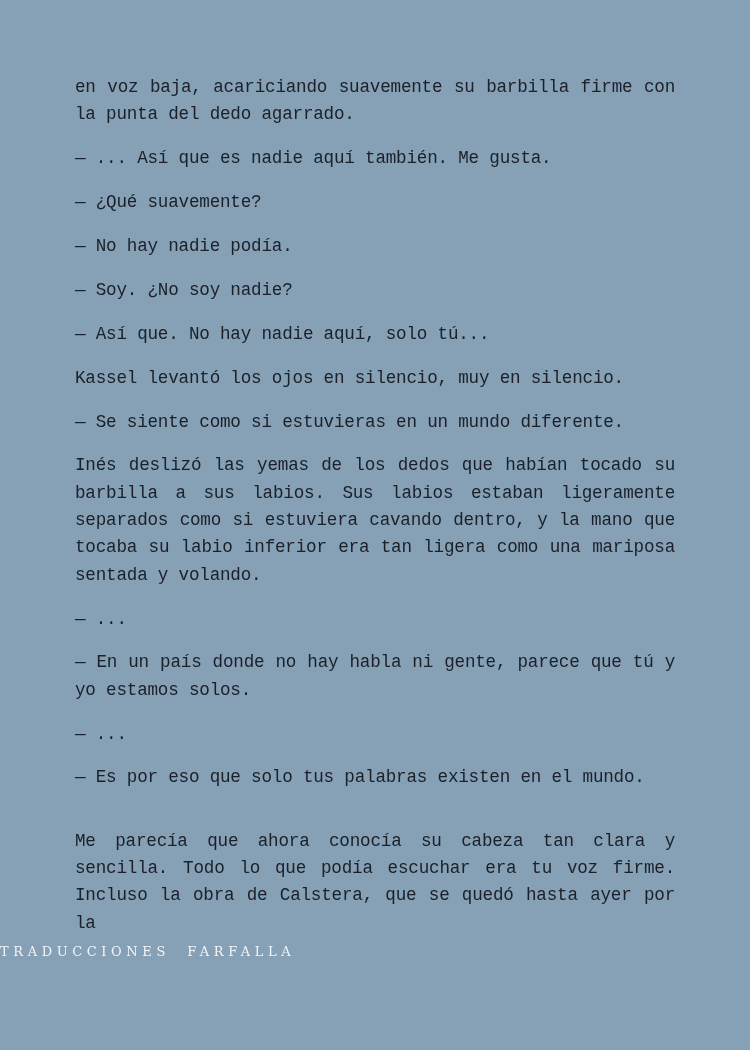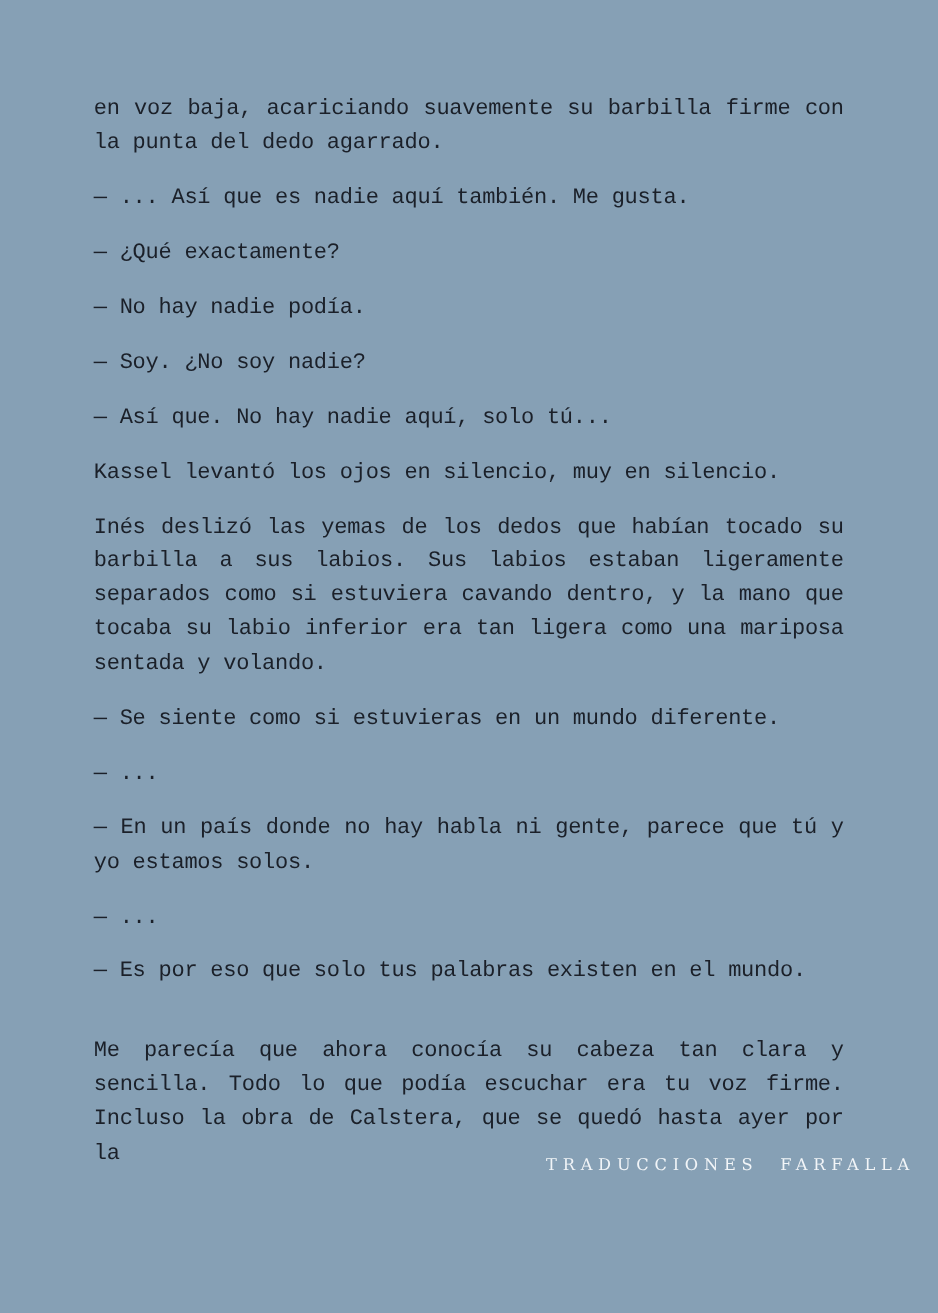--- a/index.html
+++ b/index.html
@@ -31,41 +31,41 @@
     }
     .page-text p.last {
       text-align-last: justify;
       margin-bottom: 0;
       margin-top: 36px;
     }
     .footer {
       position: absolute;
       left: 0;
       width: 732px;
-      top: 925px;
-      text-align: right;
+      top: 944px;
+      text-align: left;
       font-family: "DejaVu Serif", serif;
       font-size: 13px;
       letter-spacing: 4.6px;
       color: #f2f5f8;
     }
   </style>
 </head>
 <body>
 
 <div class="page-text">
   <p>en voz baja, acariciando suavemente su barbilla firme con la punta del dedo agarrado.</p>
   <p>— ... Así que es nadie aquí también. Me gusta.</p>
-  <p>— ¿Qué exactamente?</p>
+  <p>— ¿Qué suavemente?</p>
   <p>— No hay nadie podía.</p>
   <p>— Soy. ¿No soy nadie?</p>
   <p>— Así que. No hay nadie aquí, solo tú...</p>
   <p>Kassel levantó los ojos en silencio, muy en silencio.</p>
+  <p>— Se siente como si estuvieras en un mundo diferente.</p>
   <p>Inés deslizó las yemas de los dedos que habían tocado su barbilla a sus labios. Sus labios estaban ligeramente separados como si estuviera cavando dentro, y la mano que tocaba su labio inferior era tan ligera como una mariposa sentada y volando.</p>
-  <p>— Se siente como si estuvieras en un mundo diferente.</p>
   <p>— ...</p>
   <p>— En un país donde no hay habla ni gente, parece que tú y yo estamos solos.</p>
   <p>— ...</p>
   <p>— Es por eso que solo tus palabras existen en el mundo.</p>
   <p class="last">Me parecía que ahora conocía su cabeza tan clara y sencilla. Todo lo que podía escuchar era tu voz firme. Incluso la obra de Calstera, que se quedó hasta ayer por la</p>
 </div>
 
 <div class="footer" style="white-space: pre;">TRADUCCIONES  FARFALLA</div>
 
 </body></html>

